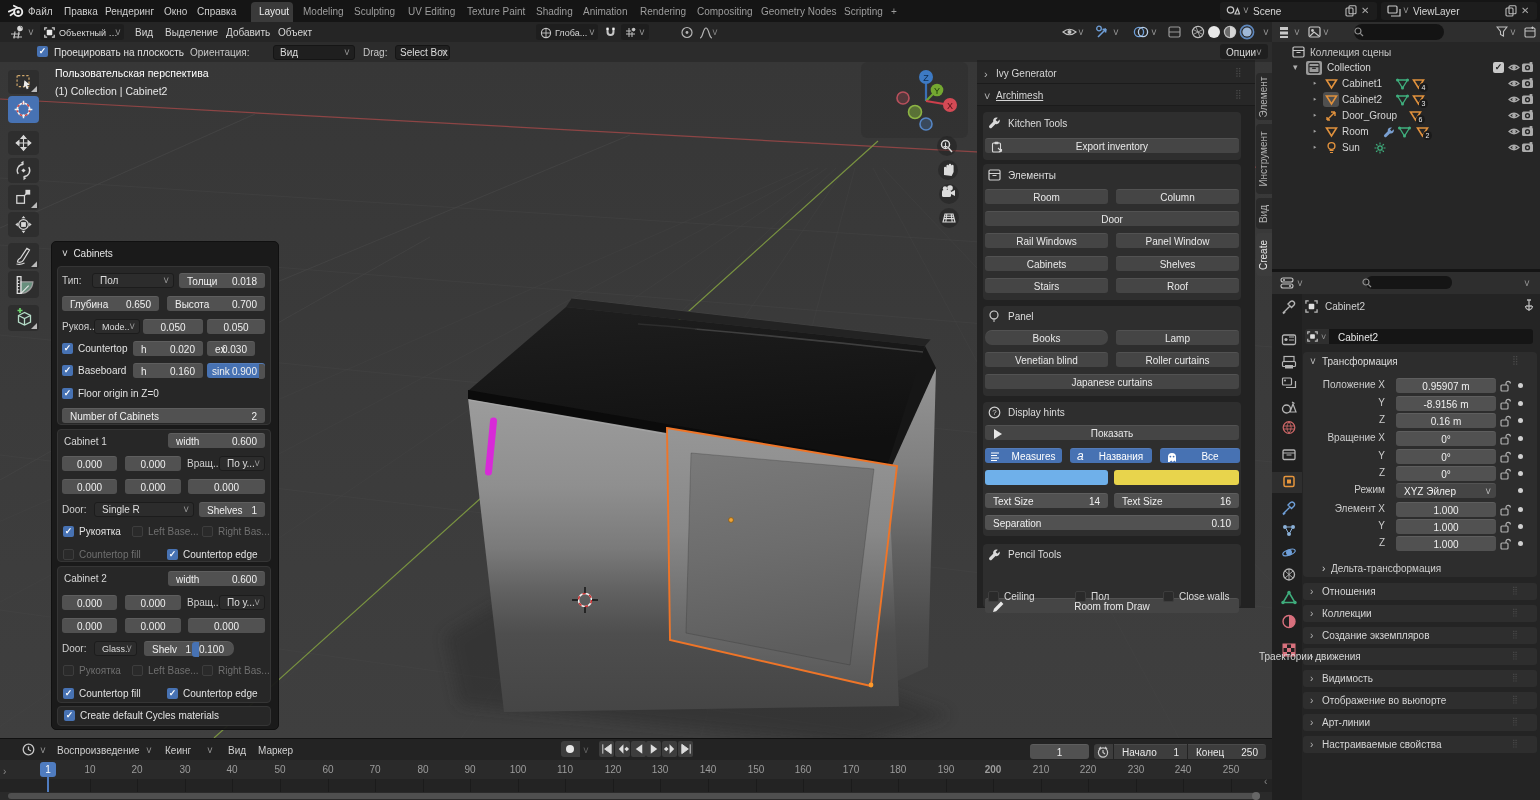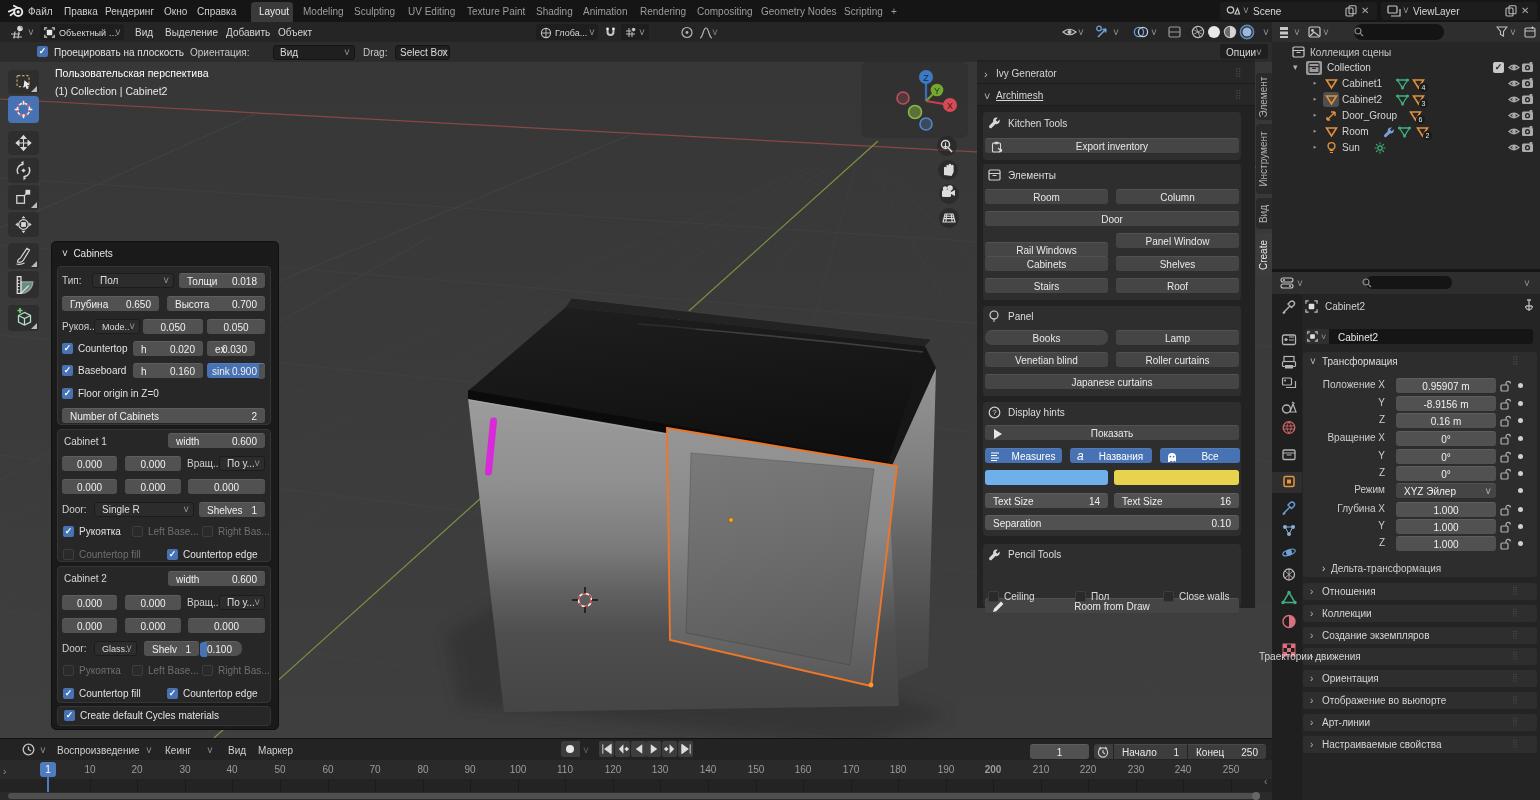--- a/index.html
+++ b/index.html
@@ -450,21 +450,21 @@
 <div class="fld" style="left:188px;top:618px;width:77px;height:15px;line-height:15px;">0.000</div>
 <div style="position:absolute;left:62px;top:642px;color:#d0d0d0;font-size:10px;line-height:13px;white-space:nowrap;">Door:</div>
 <div class="drop" style="left:94px;top:641px;width:43px;height:15px;line-height:14px;">
       <span style="position:absolute;left:7px"><span style="font-size:9px">Glass..</span></span>
       <span style="position:absolute;right:4px;color:#999;font-size:10px">˅</span>
     </div>
 <div class="fld" style="left:144px;top:641px;width:55px;height:15px;line-height:15px;">
       <span style="position:absolute;left:8px;">Shelv</span>
       <span style="position:absolute;right:8px;">1</span>
     </div>
-<div class="fld" style="left:200px;top:641px;width:42px;height:15px;line-height:15px;border-radius:7px;">
+<div class="fld" style="left:192px;top:641px;width:42px;height:15px;line-height:15px;border-radius:7px;">
       <span style="position:absolute;left:0;top:0;width:7px;height:15px;background:#4772b3;border-radius:3px 0 0 3px"></span>
       <span style="position:absolute;right:10px">0.100</span>
     </div>
 <div class="cbo" style="left:63px;top:665px;"></div>
 <div style="position:absolute;left:79px;top:664px;color:#6f6f6f;font-size:10px;line-height:13px;white-space:nowrap;">Рукоятка</div>
 <div class="cbo" style="left:132px;top:665px;"></div>
 <div style="position:absolute;left:148px;top:664px;color:#6f6f6f;font-size:10px;line-height:13px;white-space:nowrap;">Left Base...</div>
 <div class="cbo" style="left:202px;top:665px;"></div>
 <div style="position:absolute;left:218px;top:664px;color:#6f6f6f;font-size:10px;line-height:13px;white-space:nowrap;">Right Bas...</div>
 <div class="cb" style="left:63px;top:688px;">✓</div>
@@ -494,21 +494,21 @@
       </svg>Export inventory</div>
 <div style="position:absolute;left:983px;top:164px;width:258px;height:136px;background:#2e2e2e;border-radius:4px;"></div>
 <svg class="abs" style="left:988px;top:169px" width="13" height="12" viewBox="0 0 13 12">
 <rect x="1" y="1" width="11" height="10" rx="1.2" fill="none" stroke="#d0d0d0" stroke-width="1.2"></rect>
 <path d="M1 4.5 H12 M4.5 6.5 h4" stroke="#d0d0d0" stroke-width="1.2"></path>
 </svg>
 <div style="position:absolute;left:1008px;top:169px;color:#dedede;font-size:10px;line-height:13px;white-space:nowrap;">Элементы</div>
 <div class="btn" style="left:985px;top:189px;width:123px;height:15px;line-height:15px;">Room</div>
 <div class="btn" style="left:1116px;top:189px;width:123px;height:15px;line-height:15px;">Column</div>
 <div class="btn" style="left:985px;top:211px;width:254px;height:15px;line-height:15px;">Door</div>
-<div class="btn" style="left:985px;top:242px;width:123px;height:15px;line-height:15px;">Rail Windows</div>
+<div class="btn" style="left:985px;top:233px;width:123px;height:15px;line-height:15px;">Rail Windows</div>
 <div class="btn" style="left:1116px;top:233px;width:123px;height:15px;line-height:15px;">Panel Window</div>
 <div class="btn" style="left:985px;top:256px;width:123px;height:15px;line-height:15px;">Cabinets</div>
 <div class="btn" style="left:1116px;top:256px;width:123px;height:15px;line-height:15px;">Shelves</div>
 <div class="btn" style="left:985px;top:278px;width:123px;height:15px;line-height:15px;">Stairs</div>
 <div class="btn" style="left:1116px;top:278px;width:123px;height:15px;line-height:15px;">Roof</div>
 <div style="position:absolute;left:983px;top:306px;width:258px;height:90px;background:#2e2e2e;border-radius:4px;"></div>
 <svg class="abs" style="left:988px;top:310px" width="12" height="13" viewBox="0 0 12 13">
 <circle cx="6" cy="5" r="4" fill="none" stroke="#d0d0d0" stroke-width="1.2"></circle>
 <path d="M4.5 9 h3 M5 11 h2" stroke="#d0d0d0" stroke-width="1.1"></path>
 </svg>
@@ -905,21 +905,21 @@
 <rect x="1" y="5" width="7" height="6" rx="1" fill="none" stroke="#b0b0b0" stroke-width="1.2"></rect>
 <path d="M6 5 V3.5 a2.2 2.2 0 0 1 4.4 0" fill="none" stroke="#b0b0b0" stroke-width="1.2"></path>
     </svg>
 <div class="abs" style="left:1518px;top:471px;width:5px;height:5px;border-radius:50%;background:#cfcfcf;"></div>
 <div class="lbl" style="left:1303px;top:484px;width:82px;text-align:right;">Режим</div>
 <div class="fld" style="left:1396px;top:483px;width:100px;height:15px;line-height:15px;background:#454545;">
       <span style="position:absolute;left:8px">XYZ Эйлер</span>
       <span style="position:absolute;right:5px;color:#bbb;font-size:10px">˅</span>
     </div>
 <div class="abs" style="left:1518px;top:488px;width:5px;height:5px;border-radius:50%;background:#cfcfcf;"></div>
-<div class="lbl" style="left:1303px;top:503px;width:82px;text-align:right;">Глубина X</div>
+<div class="lbl" style="left:1303px;top:503px;width:82px;text-align:right;">Элемент X</div>
 <div class="fld" style="left:1396px;top:502px;width:100px;height:15px;line-height:15px;">1.000</div>
 <svg class="abs" style="left:1500px;top:504px" width="11" height="12" viewBox="0 0 11 12">
 <rect x="1" y="5" width="7" height="6" rx="1" fill="none" stroke="#b0b0b0" stroke-width="1.2"></rect>
 <path d="M6 5 V3.5 a2.2 2.2 0 0 1 4.4 0" fill="none" stroke="#b0b0b0" stroke-width="1.2"></path>
     </svg>
 <div class="abs" style="left:1518px;top:507px;width:5px;height:5px;border-radius:50%;background:#cfcfcf;"></div>
 <div class="lbl" style="left:1303px;top:520px;width:82px;text-align:right;">Y</div>
 <div class="fld" style="left:1396px;top:519px;width:100px;height:15px;line-height:15px;">1.000</div>
 <svg class="abs" style="left:1500px;top:521px" width="11" height="12" viewBox="0 0 11 12">
 <rect x="1" y="5" width="7" height="6" rx="1" fill="none" stroke="#b0b0b0" stroke-width="1.2"></rect>
@@ -945,21 +945,21 @@
 <div style="position:absolute;left:1303px;top:627px;width:234px;height:17px;background:#2e2e2e;border-radius:3px;"></div>
 <div style="position:absolute;left:1310px;top:629px;color:#b5b5b5;font-size:10px;line-height:13px;white-space:nowrap;">›</div>
 <div style="position:absolute;left:1322px;top:629px;color:#d6d6d6;font-size:10px;line-height:13px;white-space:nowrap;">Создание экземпляров</div>
 <div style="position:absolute;left:1512px;top:629px;color:#4a4a4a;font-size:8px;line-height:11px;white-space:nowrap;">⣿</div>
 <div style="position:absolute;left:1303px;top:648px;width:234px;height:17px;background:#2e2e2e;border-radius:3px;"></div>
 <div style="position:absolute;left:1310px;top:650px;color:#b5b5b5;font-size:10px;line-height:13px;white-space:nowrap;">›</div>
 <div style="position:absolute;left:1259px;top:650px;color:#d6d6d6;font-size:10px;line-height:13px;white-space:nowrap;">Траектории движения</div>
 <div style="position:absolute;left:1512px;top:650px;color:#4a4a4a;font-size:8px;line-height:11px;white-space:nowrap;">⣿</div>
 <div style="position:absolute;left:1303px;top:670px;width:234px;height:17px;background:#2e2e2e;border-radius:3px;"></div>
 <div style="position:absolute;left:1310px;top:672px;color:#b5b5b5;font-size:10px;line-height:13px;white-space:nowrap;">›</div>
-<div style="position:absolute;left:1322px;top:672px;color:#d6d6d6;font-size:10px;line-height:13px;white-space:nowrap;">Ориентация</div>
+<div style="position:absolute;left:1322px;top:672px;color:#d6d6d6;font-size:10px;line-height:13px;white-space:nowrap;">Видимость</div>
 <div style="position:absolute;left:1512px;top:672px;color:#4a4a4a;font-size:8px;line-height:11px;white-space:nowrap;">⣿</div>
 <div style="position:absolute;left:1303px;top:692px;width:234px;height:17px;background:#2e2e2e;border-radius:3px;"></div>
 <div style="position:absolute;left:1310px;top:694px;color:#b5b5b5;font-size:10px;line-height:13px;white-space:nowrap;">›</div>
 <div style="position:absolute;left:1322px;top:694px;color:#d6d6d6;font-size:10px;line-height:13px;white-space:nowrap;">Отображение во вьюпорте</div>
 <div style="position:absolute;left:1512px;top:694px;color:#4a4a4a;font-size:8px;line-height:11px;white-space:nowrap;">⣿</div>
 <div style="position:absolute;left:1303px;top:714px;width:234px;height:17px;background:#2e2e2e;border-radius:3px;"></div>
 <div style="position:absolute;left:1310px;top:716px;color:#b5b5b5;font-size:10px;line-height:13px;white-space:nowrap;">›</div>
 <div style="position:absolute;left:1322px;top:716px;color:#d6d6d6;font-size:10px;line-height:13px;white-space:nowrap;">Арт-линии</div>
 <div style="position:absolute;left:1512px;top:716px;color:#4a4a4a;font-size:8px;line-height:11px;white-space:nowrap;">⣿</div>
 <div style="position:absolute;left:1303px;top:736px;width:234px;height:17px;background:#2e2e2e;border-radius:3px;"></div>

